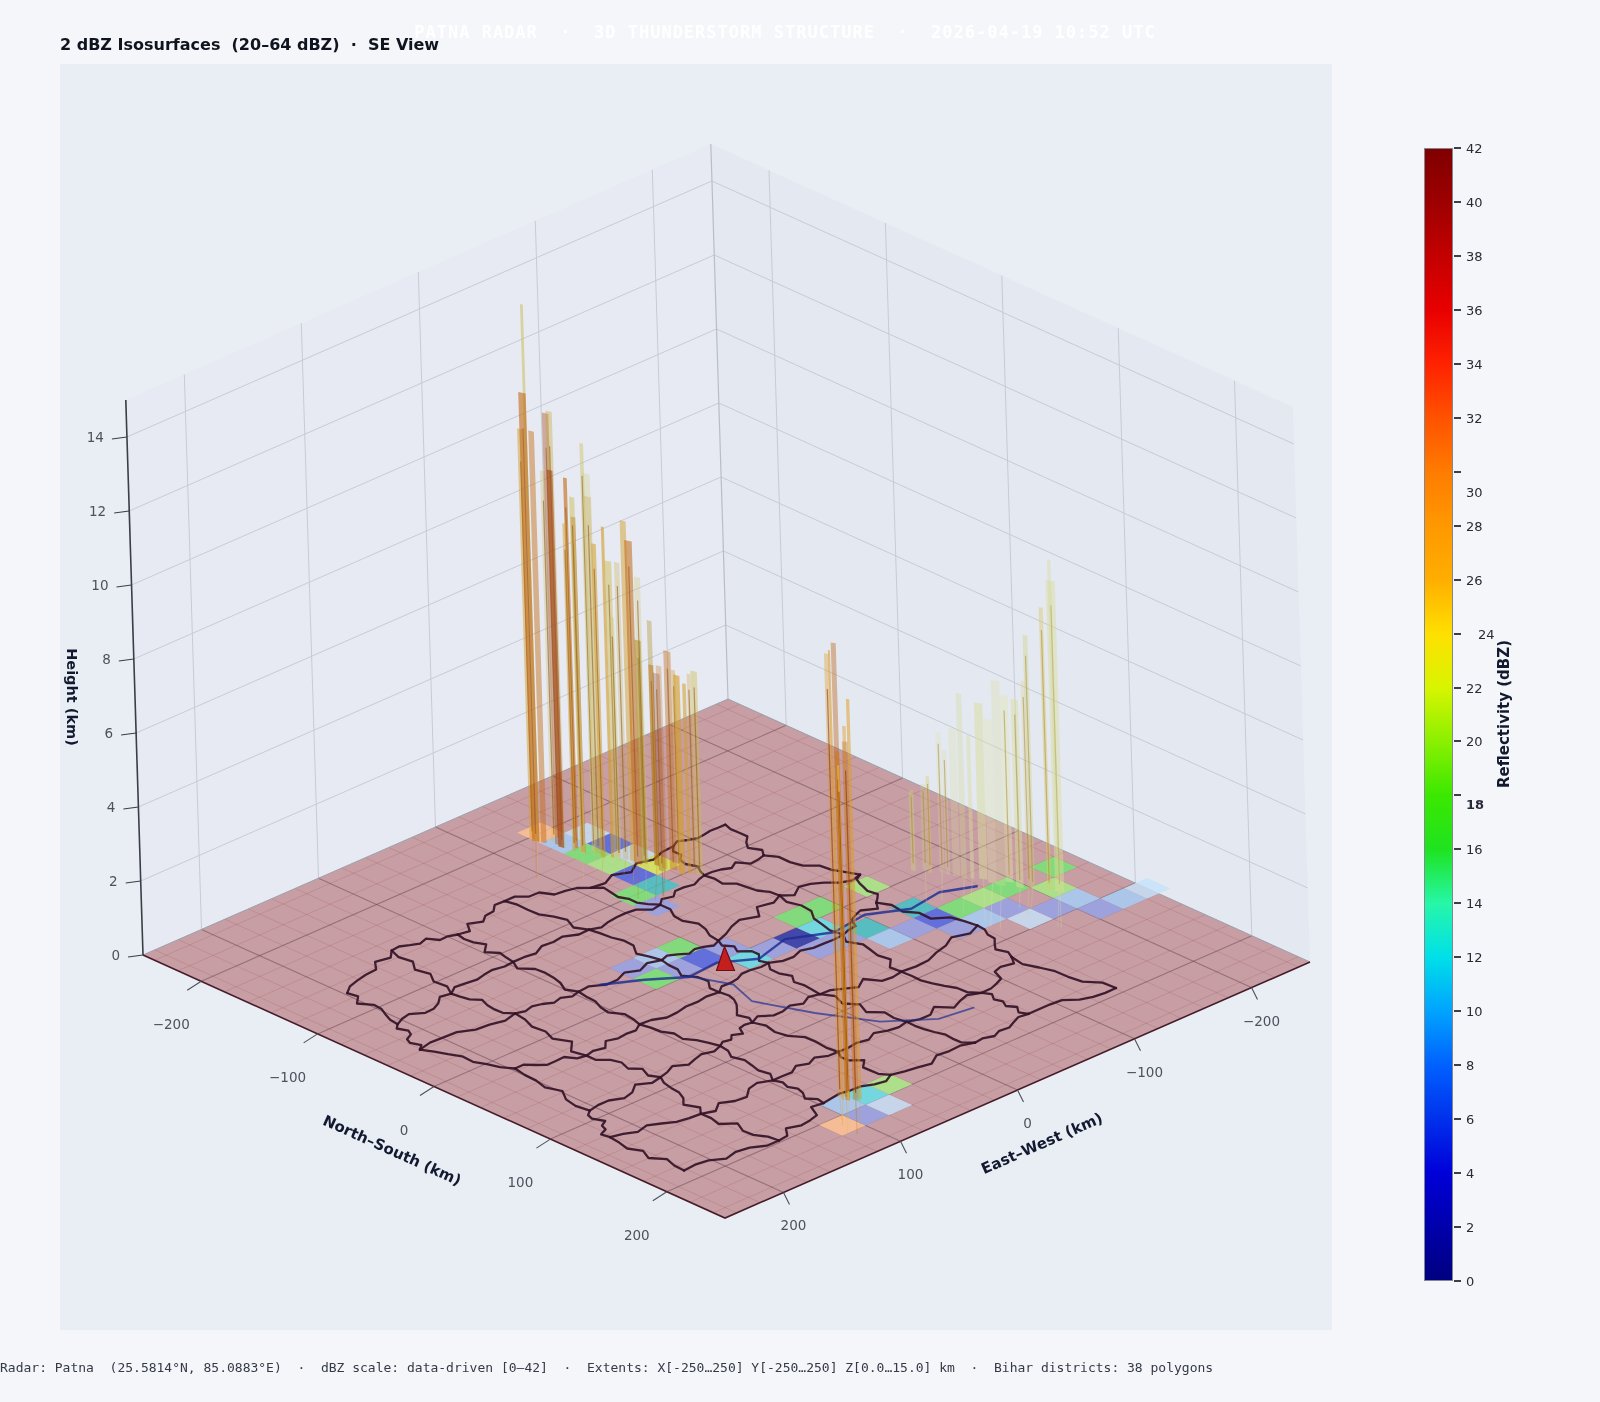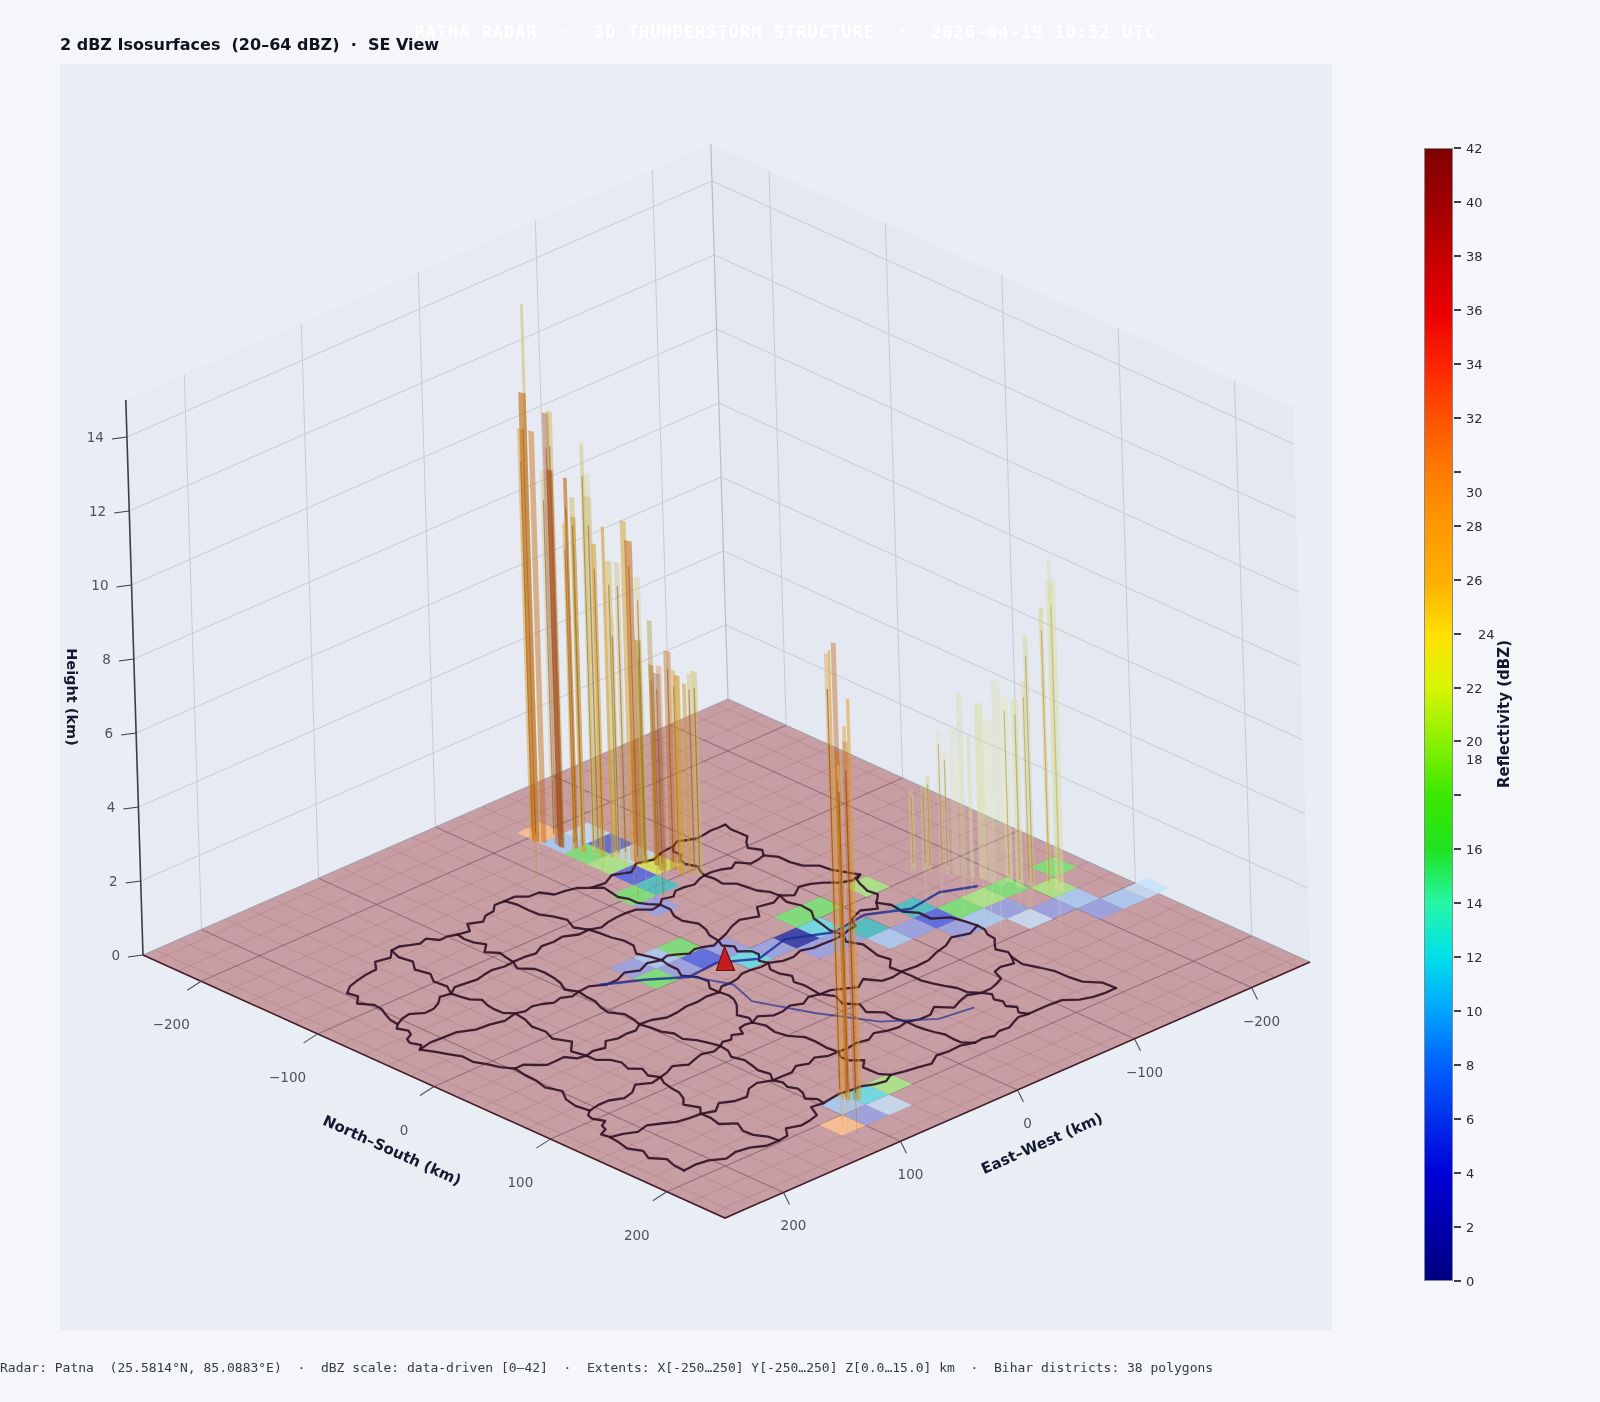--- a/index.html
+++ b/index.html
@@ -464,21 +464,21 @@
         <div class="cbar-tick" style="top: 917.19px;">8</div>
         <div class="cbar-mark" style="top: 862.238px;"></div>
         <div class="cbar-tick" style="top: 863.238px;">10</div>
         <div class="cbar-mark" style="top: 808.286px;"></div>
         <div class="cbar-tick" style="top: 809.286px;">12</div>
         <div class="cbar-mark" style="top: 754.333px;"></div>
         <div class="cbar-tick" style="top: 755.333px;">14</div>
         <div class="cbar-mark" style="top: 700.381px;"></div>
         <div class="cbar-tick" style="top: 701.381px; text-align: right;">16</div>
         <div class="cbar-mark" style="top: 646.429px;"></div>
-        <div class="cbar-tick" style="top: 611px;">18</div>
+        <div class="cbar-tick" style="top: 656px; font-weight: bold;">18</div>
         <div class="cbar-mark" style="top: 592.476px;"></div>
         <div class="cbar-tick" style="top: 593.476px;">20</div>
         <div class="cbar-mark" style="top: 538.524px;"></div>
         <div class="cbar-tick" style="top: 539.524px;">22</div>
         <div class="cbar-mark" style="top: 484.571px;"></div>
         <div class="cbar-tick" style="top: 485.571px; margin-left: 12px;">24</div>
         <div class="cbar-mark" style="top: 430.619px;"></div>
         <div class="cbar-tick" style="top: 431.619px;">26</div>
         <div class="cbar-mark" style="top: 376.667px;"></div>
         <div class="cbar-tick" style="top: 377.667px;">28</div>

